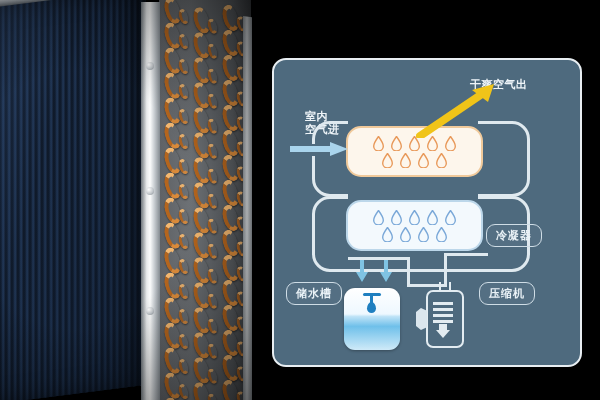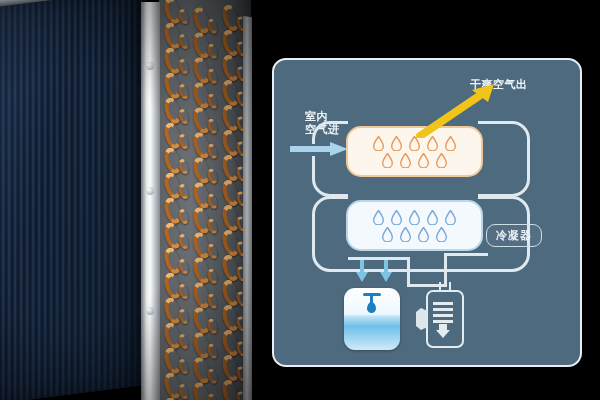--- a/index.html
+++ b/index.html
@@ -601,15 +601,17 @@
       <div class="bar" style="top:26px"></div>
       <div class="bar" style="top:32px"></div>
       <div class="bar" style="top:38px"></div>
       <svg style="position:absolute;left:10px;top:42px;width:14px;height:14px" viewBox="0 0 14 14">
         <path d="M3 0 H11 V6 H14 L7 14 L0 6 H3 Z" fill="#e3ecf1"></path>
       </svg>
       <div class="motor"></div>
     </div>
 
     <div class="pill" id="pill-cond">冷凝器</div>
+    <div class="pill" id="pill-tank">储水槽</div>
+    <div class="pill" id="pill-comp">压缩机</div>
   </div>
 
 </div>
 
 </body></html>

